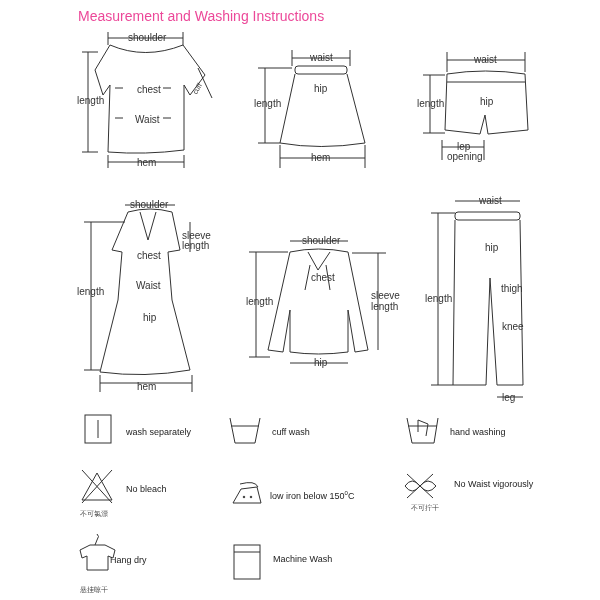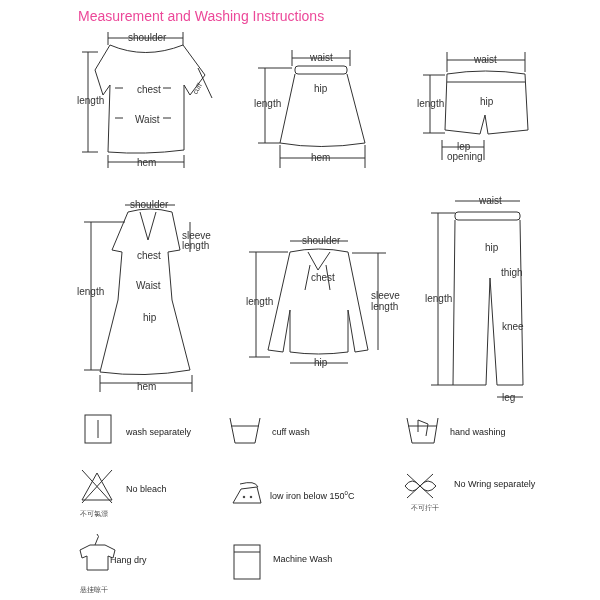--- a/index.html
+++ b/index.html
@@ -166,27 +166,27 @@
 <div class="lbl" style="left:302px;top:236px">shoulder</div>
 <div class="lbl" style="left:311px;top:273px">chest</div>
 <div class="lbl" style="left:246px;top:297px">length</div>
 <div class="lbl" style="left:371px;top:291px">sleeve</div>
 <div class="lbl" style="left:371px;top:302px">length</div>
 <div class="lbl" style="left:314px;top:358px">hip</div>
 
 <div class="lbl" style="left:479px;top:196px">waist</div>
 <div class="lbl" style="left:485px;top:243px">hip</div>
 <div class="lbl" style="left:425px;top:294px">length</div>
-<div class="lbl" style="left:501px;top:268px">thigh</div>
+<div class="lbl" style="left:501px;top:284px">thigh</div>
 <div class="lbl" style="left:502px;top:322px">knee</div>
 <div class="lbl" style="left:502px;top:393px">leg</div>
 
 <div class="care-text" style="left:126px;top:427px">wash separately</div>
 <div class="care-text" style="left:272px;top:427px">cuff wash</div>
 <div class="care-text" style="left:450px;top:427px">hand washing</div>
 <div class="care-text" style="left:126px;top:484px">No bleach</div>
 <div class="cn" style="left:80px;top:509px">不可氯漂</div>
 <div class="care-text" style="left:270px;top:490px"><span>low iron below 150</span><span class="sup">0</span><span>C</span></div>
-<div class="care-text" style="left:454px;top:479px">No Wring separately</div>
+<div class="care-text" style="left:454px;top:479px">No Waist vigorously</div>
 <div class="cn" style="left:411px;top:503px">不可拧干</div>
 <div class="care-text" style="left:110px;top:555px">Hang dry</div>
 <div class="cn" style="left:80px;top:585px">悬挂晾干</div>
 <div class="care-text" style="left:273px;top:554px">Machine Wash</div>
 
 </body></html>

